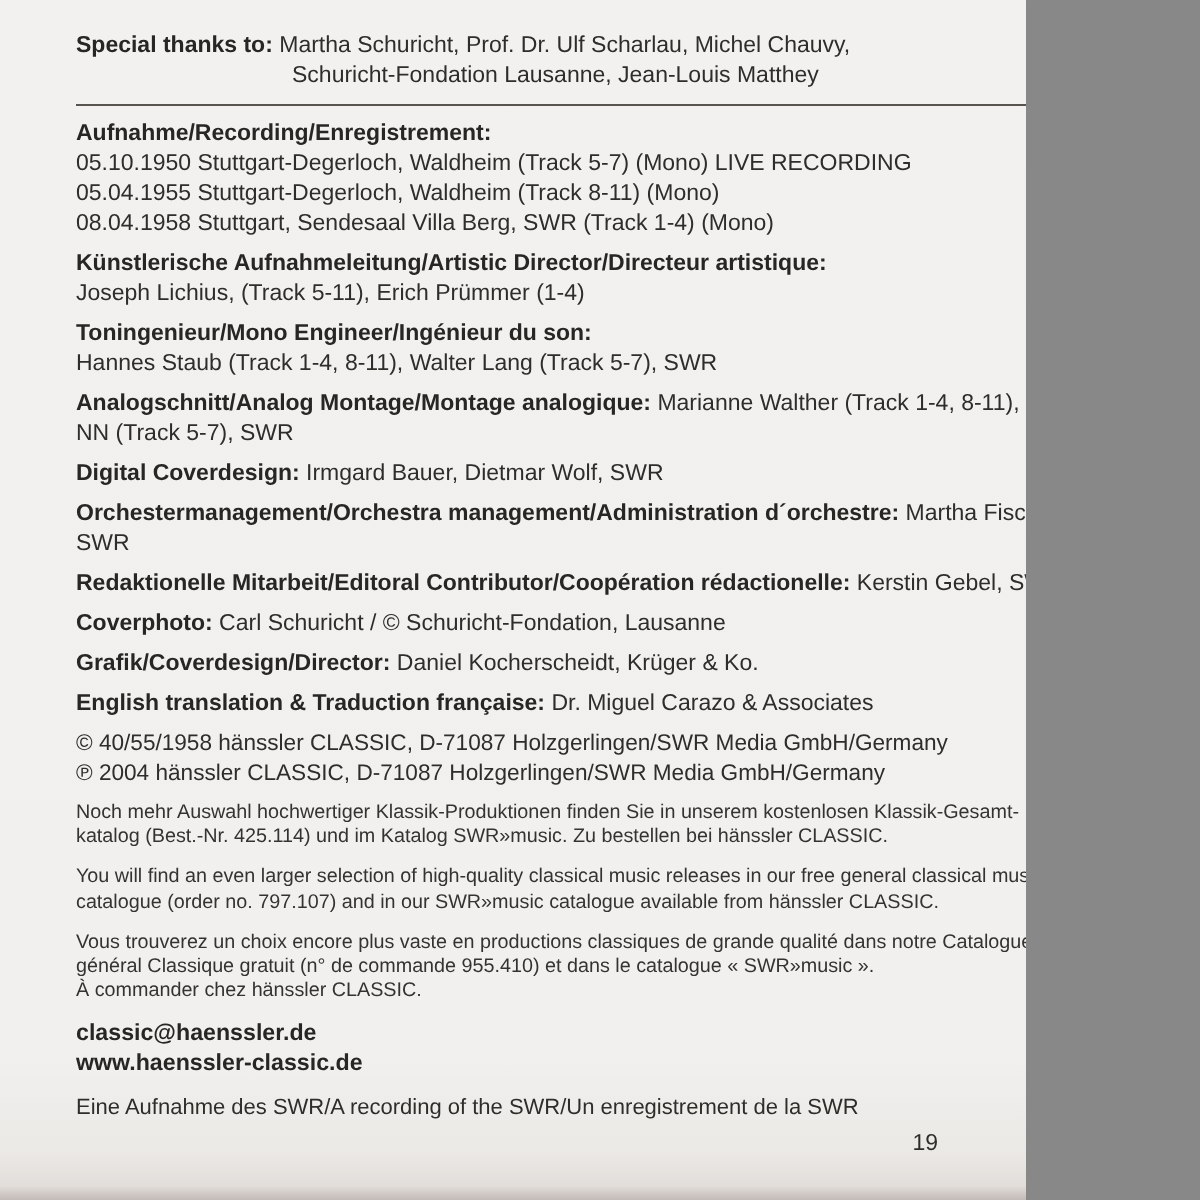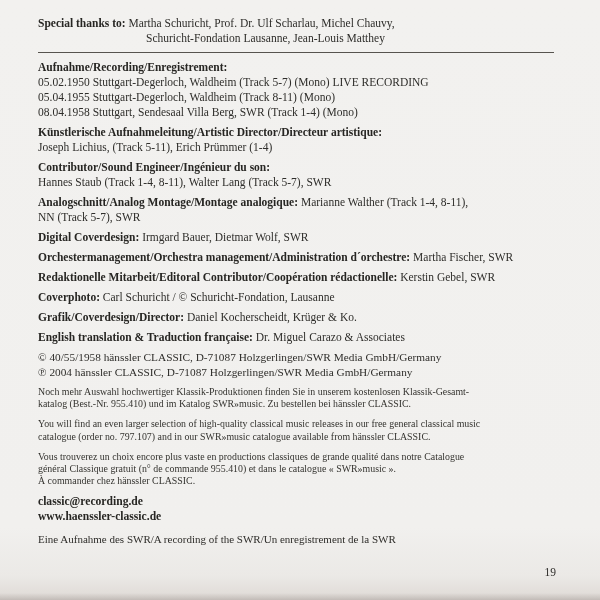--- a/index.html
+++ b/index.html
@@ -1,19 +1,19 @@
 <!DOCTYPE html>
 <html><head>
 <meta charset="utf-8">
 <style>
   html,body{margin:0;padding:0;background:#888;}
   .page{
-    width:600px;height:600px;position:relative;overflow:hidden;
+    width:513px;height:600px;position:relative;overflow:hidden;
     background:linear-gradient(180deg,#f2f1ef 0%,#f1f0ee 88%,#ebe9e6 96%,#ded9d5 100%);
-    font-family:Liberation Serif, serif;
+    font-family:Liberation Sans, sans-serif;
     color:#2e2d2a;
     -webkit-font-smoothing:antialiased;
   }
   .page::after{
     content:"";position:absolute;left:0;right:0;bottom:0;height:7px;
     background:linear-gradient(180deg,rgba(0,0,0,0) 0%,rgba(95,82,78,0.22) 100%);
     pointer-events:none;
   }
   .content{position:absolute;left:38px;top:16px;width:520px;}
   p{margin:0;padding:0;}
@@ -41,30 +41,30 @@
     <div class="thanks">
       <p><b>Special thanks to:</b> <span>Martha Schuricht, Prof. Dr. Ulf Scharlau, Michel Chauvy,</span></p>
       <p class="indent">Schuricht-Fondation Lausanne, Jean-Louis Matthey</p>
     </div>
 
     <hr class="rule">
 
     <div id="credits">
         <div class="credit">
           <p><b>Aufnahme/Recording/Enregistrement:</b></p>
-          <p>05.02.1950 Stuttgart-Degerloch, Waldheim (Track 5-7) (Mono) LIVE RECORDING</p>
+          <p>05.10.1950 Stuttgart-Degerloch, Waldheim (Track 5-7) (Mono) LIVE RECORDING</p>
           <p>05.04.1955 Stuttgart-Degerloch, Waldheim (Track 8-11) (Mono)</p>
           <p>08.04.1958 Stuttgart, Sendesaal Villa Berg, SWR (Track 1-4) (Mono)</p>
         </div>
         <div class="credit">
           <p><b>Künstlerische Aufnahmeleitung/Artistic Director/Directeur artistique:</b></p>
           <p>Joseph Lichius, (Track 5-11), Erich Prümmer (1-4)</p>
         </div>
         <div class="credit">
-          <p><b>Contributor/Sound Engineer/Ingénieur du son:</b></p>
+          <p><b>Toningenieur/Mono Engineer/Ingénieur du son:</b></p>
           <p>Hannes Staub (Track 1-4, 8-11), Walter Lang (Track 5-7), SWR</p>
         </div>
         <div class="credit">
           <p><b>Analogschnitt/Analog Montage/Montage analogique:</b><span class="val"> Marianne Walther (Track 1-4, 8-11),
 NN (Track 5-7), SWR</span></p>
         </div>
         <div class="credit">
           <p><b>Digital Coverdesign:</b><span class="val"> Irmgard Bauer, Dietmar Wolf, SWR</span></p>
         </div>
         <div class="credit">
@@ -84,30 +84,30 @@
         </div>
       </div>
 
     <div class="copyright">
       <p>© 40/55/1958 hänssler CLASSIC, D-71087 Holzgerlingen/SWR Media GmbH/Germany</p>
       <p>℗ 2004 hänssler CLASSIC, D-71087 Holzgerlingen/SWR Media GmbH/Germany</p>
     </div>
 
     <div id="catalog-notes">
         <p class="note">Noch mehr Auswahl hochwertiger Klassik-Produktionen finden Sie in unserem kostenlosen Klassik-Gesamt-
-katalog (Best.-Nr. 955.410) und im Katalog SWR»music. Zu bestellen bei hänssler CLASSIC.</p>
+katalog (Best.-Nr. 425.114) und im Katalog SWR»music. Zu bestellen bei hänssler CLASSIC.</p>
         <p class="note">You will find an even larger selection of high-quality classical music releases in our free general classical music
 catalogue (order no. 797.107) and in our SWR»music catalogue available from hänssler CLASSIC.</p>
         <p class="note">Vous trouverez un choix encore plus vaste en productions classiques de grande qualité dans notre Catalogue
 général Classique gratuit (n° de commande 955.410) et dans le catalogue « SWR»music ».
 À commander chez hänssler CLASSIC.</p>
       </div>
 
     <div class="contact">
-      <p>classic@recording.de</p>
+      <p>classic@haenssler.de</p>
       <p>www.haenssler-classic.de</p>
     </div>
 
     <p class="footer">Eine Aufnahme des SWR/A recording of the SWR/Un enregistrement de la SWR</p>
   </div>
 
   <div class="pagenum">19</div>
 </div>
 
 </body></html>

